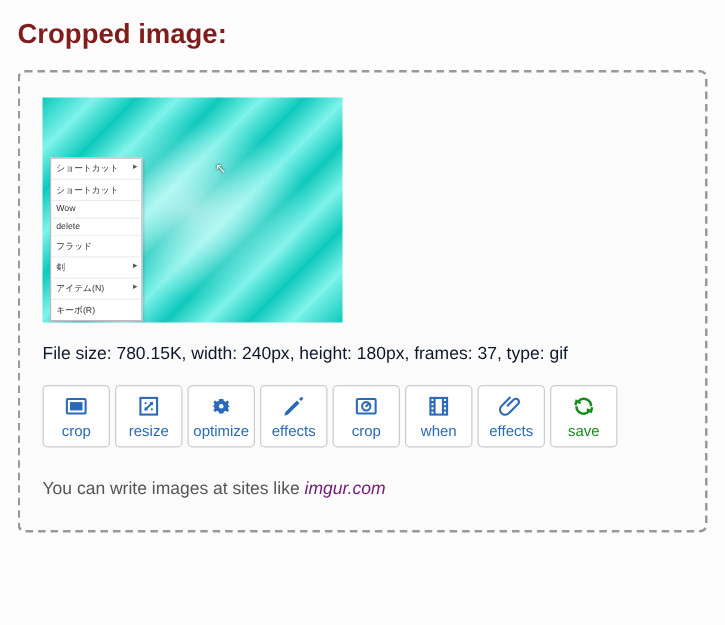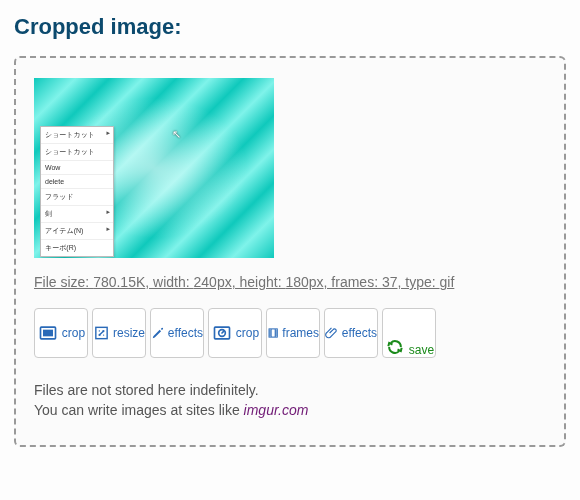--- a/index.html
+++ b/index.html
@@ -6,21 +6,21 @@
   body {
     font-family: Arial, Helvetica, sans-serif;
     background: #fdfdfd;
     padding: 14px;
     color: #333;
     font-size: 14px;
   }
   h2 {
     font-size: 22px;
     font-weight: 600;
-    color: #0c4a6e;
+    color: #7f1d1d;
     margin-bottom: 16px;
   }
   .panel {
     border: 2px dashed #999;
     border-radius: 6px;
     background: #fbfbfb;
     padding: 20px 18px 24px 18px;
   }
   .preview {
     width: 240px;
@@ -67,47 +67,46 @@
   .cursor {
     position: absolute;
     left: 138px;
     top: 50px;
     font-size: 11px;
     color: #fff;
     text-shadow: 0 0 2px #000;
   }
   .meta {
     margin-top: 16px;
-    color: #737373;
+    color: #0f172a;
     font-size: 14px;
-    text-decoration: underline;
   }
   .toolbar {
     margin-top: 18px;
     display: flex;
     flex-wrap: wrap;
     gap: 4px;
   }
   .tool {
     border: 1px solid #ccc;
     border-radius: 4px;
     background: #fff;
     width: 54px;
     height: 50px;
     display: flex;
-    flex-direction: row;
+    flex-direction: column;
     align-items: center;
     justify-content: center;
     gap: 3px;
     cursor: pointer;
     color: #2a6ab8;
     font-size: 12px;
   }
   .tool svg { width: 22px; height: 20px; }
-  .tool.green { color: #1a8a1a; align-items: flex-end; }
+  .tool.green { color: #1a8a1a; }
   .note {
     margin-top: 22px;
     color: #555;
     font-size: 14px;
     line-height: 1.45;
   }
   .note a { color: #701a75; text-decoration: none; cursor: pointer; font-style: italic; }
 </style>
 </head>
 <body>
@@ -146,54 +145,60 @@
     <div class="tool">
       <svg viewBox="0 0 24 24" fill="none" stroke="#2a6ab8" stroke-width="2">
           <rect x="4" y="4" width="16" height="16"></rect>
           <path d="M9 15l6-6M9 9h0M15 15h0" stroke-linecap="round"></path>
           <path d="M14 9h1v1M10 15H9v-1" stroke-linecap="round"></path>
         </svg>
       <span>resize</span>
     </div>
     <div class="tool">
       <svg viewBox="0 0 24 24" fill="#2a6ab8">
+          <path d="M12 8a4 4 0 100 8 4 4 0 000-8zm9 4l-2-.5c-.1-.6-.3-1.1-.6-1.6l1.1-1.8-1.6-1.6-1.8 1.1c-.5-.3-1-.5-1.6-.6L14 5h-4l-.5 2c-.6.1-1.1.3-1.6.6L6.1 6.5 4.5 8.1l1.1 1.8c-.3.5-.5 1-.6 1.6L3 12l2 .5c.1.6.3 1.1.6 1.6l-1.1 1.8 1.6 1.6 1.8-1.1c.5.3 1 .5 1.6.6L10 19h4l.5-2c.6-.1 1.1-.3 1.6-.6l1.8 1.1 1.6-1.6-1.1-1.8c.3-.5.5-1 .6-1.6L21 12z"></path>
+          <circle cx="12" cy="12" r="2.2" fill="#fff"></circle>
+        </svg>
+      <span>optimize</span>
+    </div>
+    <div class="tool">
+      <svg viewBox="0 0 24 24" fill="#2a6ab8">
           <path d="M3 21l3.5-1 11-11-2.5-2.5-11 11L3 21zM17 5l2 2 1.5-1.5a1.4 1.4 0 00-2-2L17 5z"></path>
         </svg>
       <span>effects</span>
     </div>
     <div class="tool">
       <svg viewBox="0 0 24 24" fill="none" stroke="#2a6ab8" stroke-width="2">
           <rect x="3" y="5" width="18" height="14" rx="1"></rect>
           <circle cx="12" cy="12" r="4"></circle>
           <path d="M12 12l2-2" stroke-linecap="round"></path>
         </svg>
       <span>crop</span>
     </div>
     <div class="tool">
       <svg viewBox="0 0 24 24" fill="none" stroke="#2a6ab8" stroke-width="2">
           <rect x="4" y="4" width="16" height="16"></rect>
           <path d="M8 4v16M16 4v16M4 8h4M4 12h4M4 16h4M16 8h4M16 12h4M16 16h4"></path>
         </svg>
-      <span>frames</span>
+      <span>when</span>
     </div>
     <div class="tool">
       <svg viewBox="0 0 24 24" fill="none" stroke="#2a6ab8" stroke-width="2">
           <path d="M8 12l6-6a3 3 0 114.2 4.2l-8 8a5 5 0 11-7-7l8-8"></path>
         </svg>
       <span>effects</span>
     </div>
     <div class="tool green">
       <svg viewBox="0 0 24 24" fill="none" stroke="#1a8a1a" stroke-width="2.4">
           <path d="M5 12a7 7 0 0012 5M19 12a7 7 0 00-12-5"></path>
           <path d="M15 15l4 2 1-4M9 9L5 7 4 11" fill="none"></path>
         </svg>
       <span>save</span>
     </div>
   </div>
 
   <div class="note">
-    <div>Files are not stored here indefinitely.</div>
     <div>
       <span>You can write images at sites like </span><a>imgur.com</a>
     </div>
   </div>
 
 </div>
 
 </body></html>

